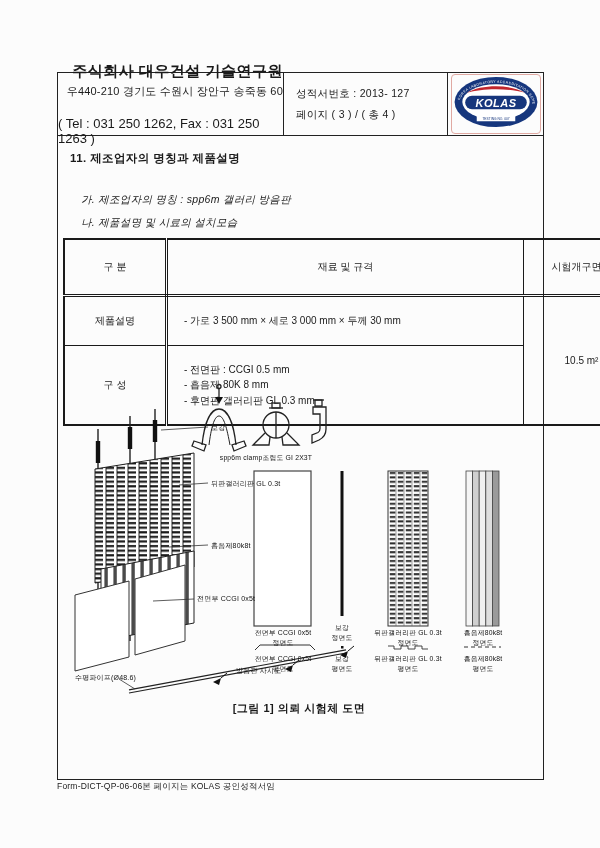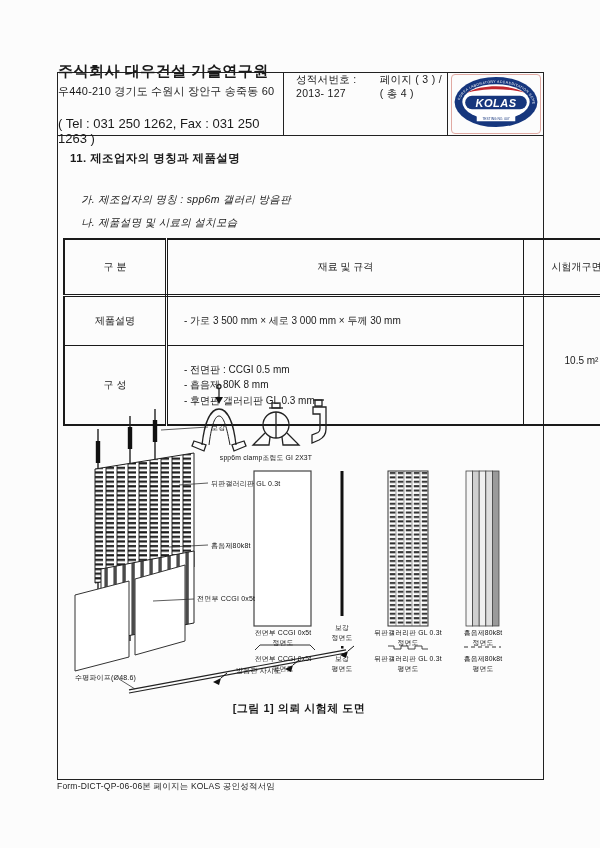--- a/index.html
+++ b/index.html
@@ -1,23 +1,23 @@
 <!DOCTYPE html>
 <html><head>
 <meta charset="utf-8">
 <style>
   html,body{margin:0;padding:0;background:#e8e8e8;}
   .page{position:relative;width:600px;height:848px;background:#fcfcfc;margin:0 auto;
         font-family:"Liberation Sans",sans-serif;color:#1a1a1a;overflow:hidden;}
   .frame{position:absolute;left:57px;top:72px;width:485px;height:706px;border:1.5px solid #222;}
   .hdr{display:flex;height:62px;border-bottom:1.5px solid #222;}
   .hcell1{width:225px;border-right:1.5px solid #222;display:flex;flex-direction:column;
-          align-items:flex-start;justify-content:center;}
-  .hcell2{width:164px;border-right:1.5px solid #222;display:flex;flex-direction:row;
-          justify-content:flex-end;gap:7px;padding-left:12px;box-sizing:border-box;}
+          align-items:flex-end;justify-content:center;}
+  .hcell2{width:164px;border-right:1.5px solid #222;display:flex;flex-direction:column;
+          justify-content:center;gap:7px;padding-left:12px;box-sizing:border-box;}
   .hcell3{flex:1;display:flex;align-items:center;justify-content:center;}
   .company{font-size:15px;font-weight:bold;letter-spacing:.5px;}
   .addr{font-size:11px;margin-top:3px;letter-spacing:.2px;}
   .tel{font-size:13px;margin-top:17px;}
   .repline{font-size:10.5px;letter-spacing:.3px;}
   .logo-wrap{border:1px solid #e0a9a2;border-radius:4px;padding:1px;}
   .sec-title{position:absolute;left:12px;top:78px;font-size:11.5px;font-weight:bold;letter-spacing:.4px;}
   .sec-item{position:absolute;left:23px;font-size:10.5px;letter-spacing:.3px;font-style:italic;}
   .item-a{top:120px;} .item-b{top:143px;}
   table.spec{position:absolute;left:5px;top:165px;width:474px;border-collapse:collapse;

